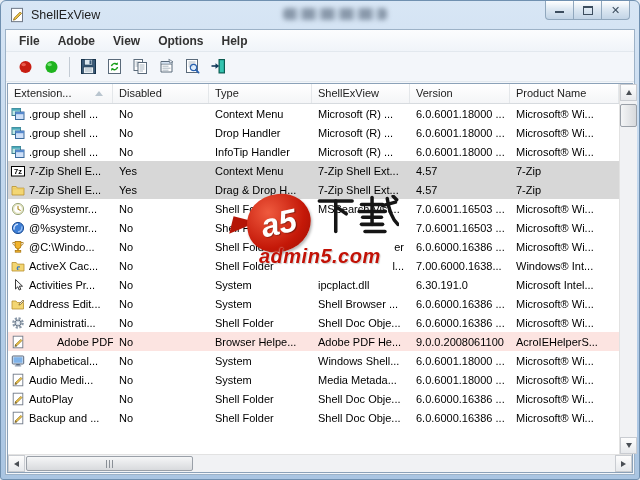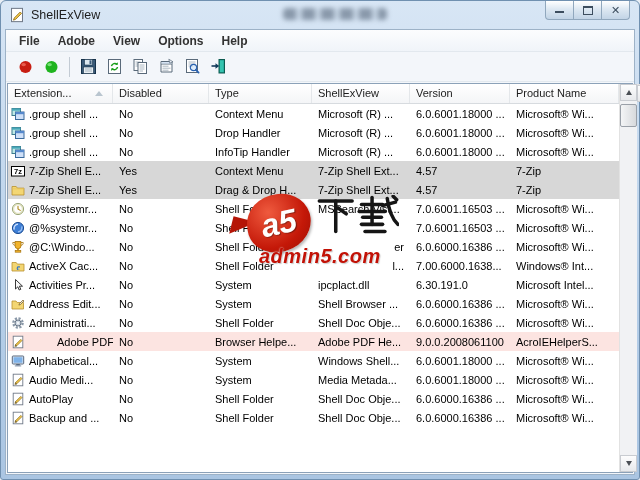--- a/index.html
+++ b/index.html
@@ -30,21 +30,21 @@
   .menubar{height:21px;display:flex;align-items:center;padding-left:4px;
     background:linear-gradient(#fcfdfe,#f0f4f9);border-bottom:1px solid #e2e8ee;
     font-size:12px;color:#333;}
   .menu-item{padding:2px 9px;font-weight:bold;}
   .toolbar{height:29px;display:flex;align-items:center;padding-left:6px;
     background:#f3f6fa;border-bottom:1px solid #e2e8ee;}
   .tb-btn{width:26px;height:24px;display:flex;align-items:center;justify-content:center;}
   .tb-sep{width:1px;height:20px;background:#c3cbd4;margin:0 5px;}
   
   .list{flex:1;margin:1px;border:1px solid #8ba1b8;background:#fff;
-    display:flex;flex-direction:row;min-height:0;}
+    display:flex;flex-direction:column;min-height:0;}
   .list-top{flex:1;display:flex;min-height:0;}
   .list-main{width:611px;display:flex;flex-direction:column;min-height:0;}
   .header-row{height:19px;display:flex;flex:0 0 19px;
     background:linear-gradient(#ffffff,#f4f5f7);border-bottom:1px solid #d7dbdf;}
   .hcell{box-sizing:border-box;padding:3px 4px 0 6px;font-size:11px;color:#1c1c1c;
     border-right:1px solid #e4e7ea;position:relative;white-space:nowrap;overflow:hidden;}
   .sort{position:absolute;right:9px;top:7px;width:0;height:0;
     border-left:4px solid transparent;border-right:4px solid transparent;
     border-bottom:5px solid #b9c5cf;}
   .rows{flex:1;overflow:hidden;background:#fff;}

